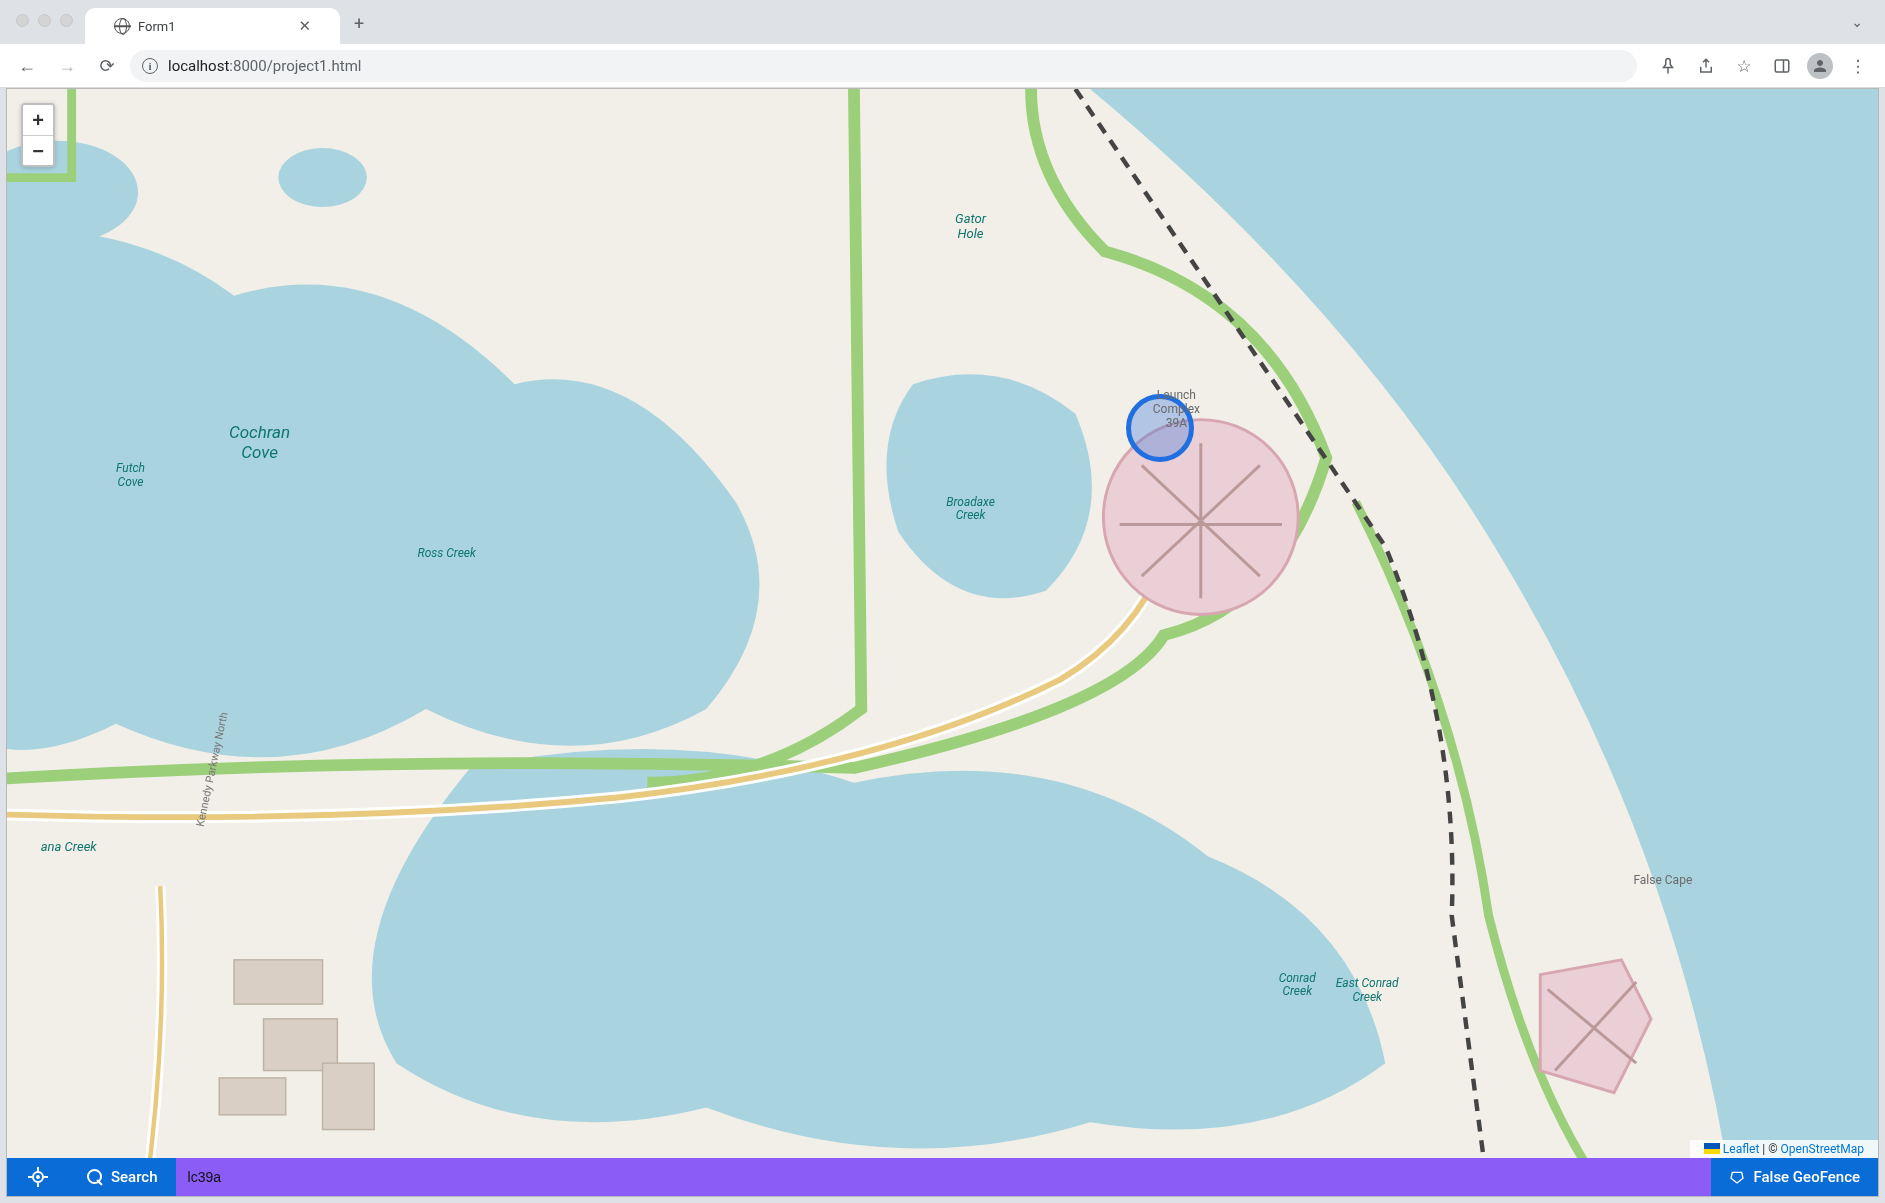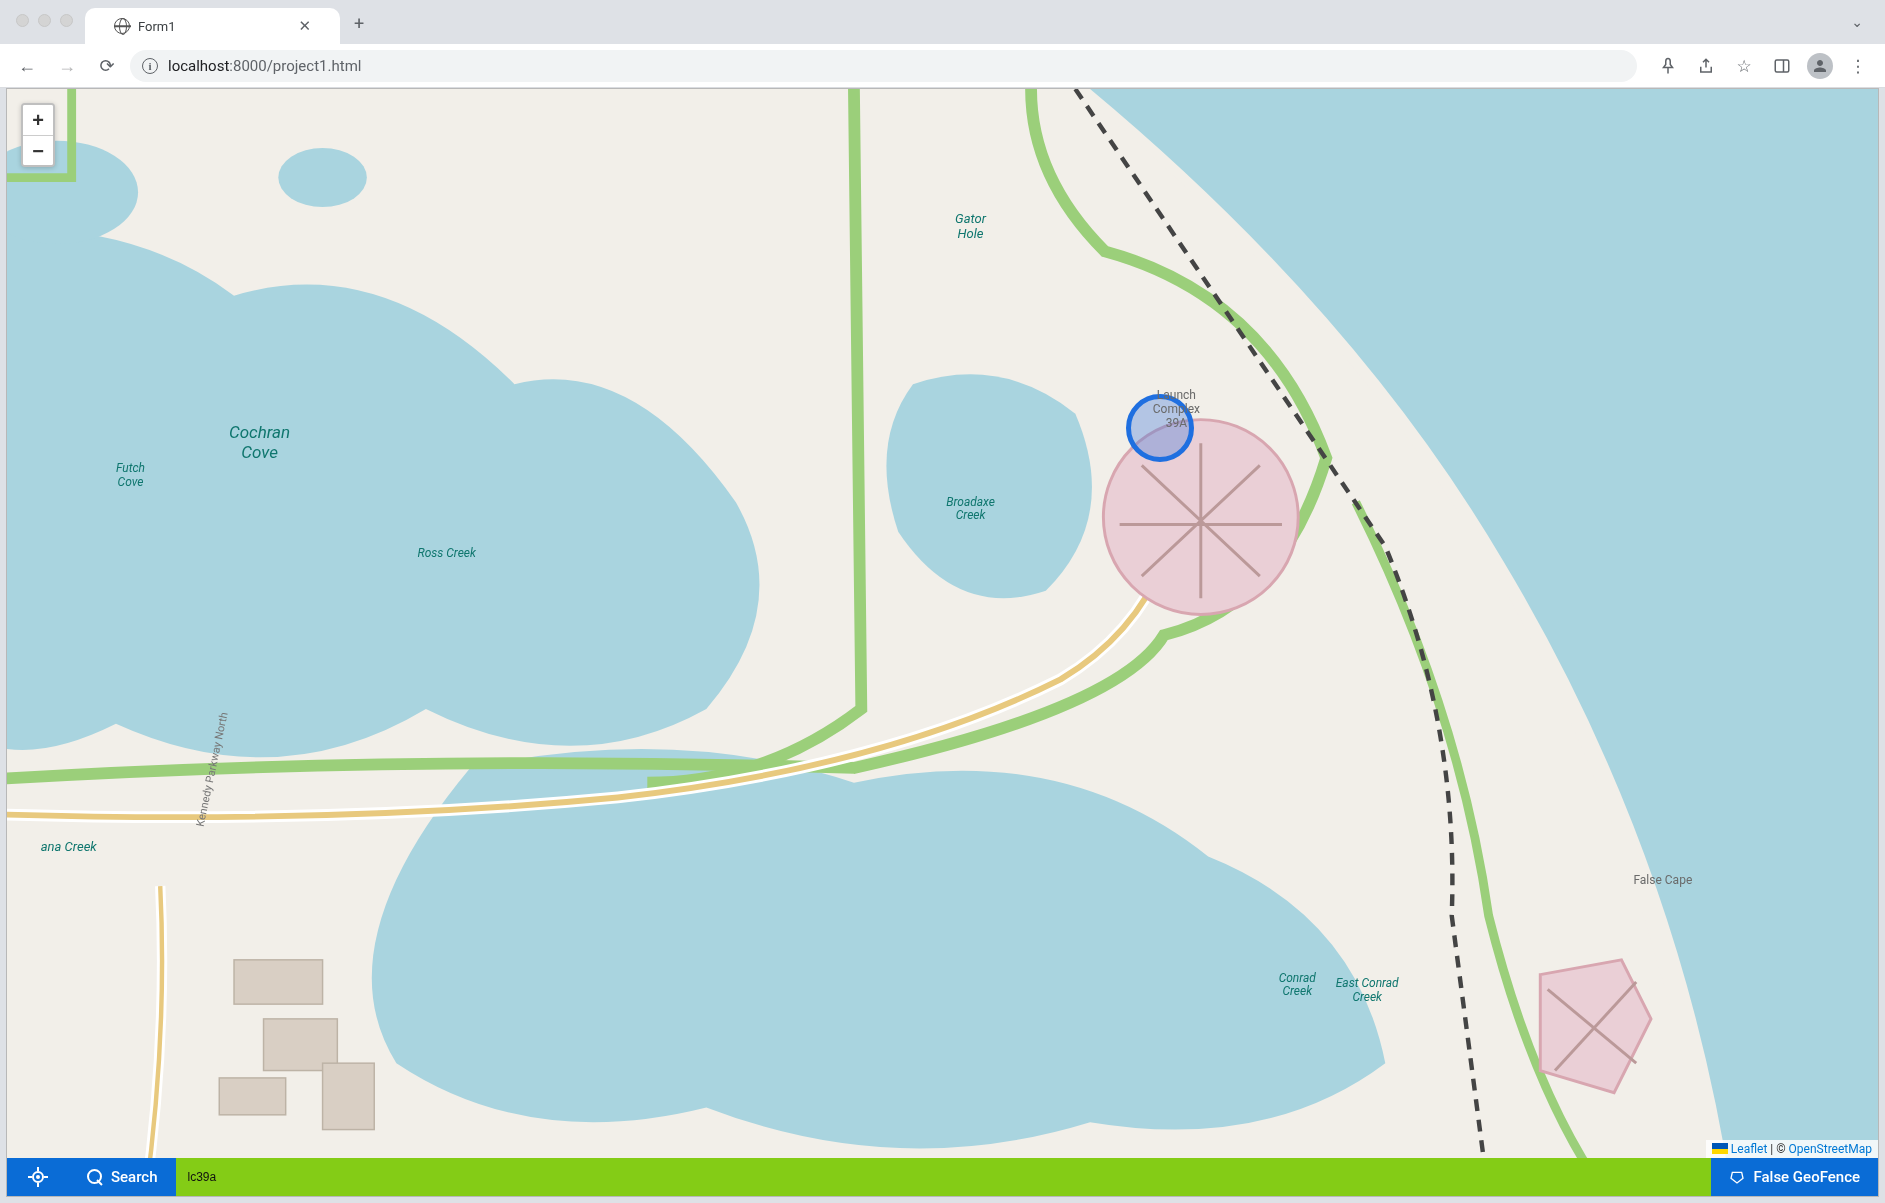--- a/index.html
+++ b/index.html
@@ -43,29 +43,29 @@
 
   
   .marker { position:absolute; width:68px; height:68px; border:5px solid #1f6fe0; background:rgba(64,120,220,.35); border-radius:50%; transform:translate(-50%,-50%); left:61.6%; top:30.6%;}
 
   
   .place-label { position:absolute; font-size:13px; font-style:italic; color:#0f766e; text-align:center; transform:translate(-50%,-50%); line-height:1.15; white-space:nowrap;}
   .place-label.small { font-size:12px;}
   .road-label { position:absolute; font-size:11px; color:#777; transform-origin:left center;}
 
   
-  .attrib { position:absolute; right:0; bottom:38px; background:rgba(255,255,255,.82); padding:2px 6px; font-size:12px; color:#333;}
+  .attrib { position:absolute; right:0; bottom:38px; background:rgba(255,255,255,.82); padding:2px 14px; font-size:12px; color:#333;}
   .attrib a { color:#0078d4; text-decoration:none;}
   .flag { display:inline-block; width:16px; height:11px; vertical-align:-1px; background:linear-gradient(to bottom,#0057b7 0 50%,#ffd700 50% 100%); margin-right:3px;}
 
   
   .bottombar { position:absolute; left:0; right:0; bottom:0; height:38px; display:flex; background:#0a6cd6;}
   .bb-btn { display:flex; align-items:center; justify-content:center; gap:8px; color:#fff; font-size:15px; font-weight:500; padding:0 18px; cursor:pointer; white-space:nowrap;}
   .bb-btn.icon-only { padding:0 22px;}
-  .bb-search-input { flex:1; background:#84cc16; border:none; outline:none; font-size:12px; padding:12px 12px; color:#111;}
+  .bb-search-input { flex:1; background:#8b5cf6; border:none; outline:none; font-size:14px; padding:12px 12px; color:#111;}
   .crosshair-icon { width:18px; height:18px; position:relative;}
   .crosshair-icon::before { content:''; position:absolute; inset:3px; border:2px solid #fff; border-radius:50%;}
   .crosshair-icon::after { content:''; position:absolute; left:50%; top:50%; width:4px; height:4px; background:#fff; border-radius:50%; transform:translate(-50%,-50%);}
   .crosshair-icon span { position:absolute; background:#fff;}
   .crosshair-icon .h1{ left:-1px; top:50%; width:4px; height:2px; transform:translateY(-50%);}
   .crosshair-icon .h2{ right:-1px; top:50%; width:4px; height:2px; transform:translateY(-50%);}
   .crosshair-icon .v1{ top:-1px; left:50%; height:4px; width:2px; transform:translateX(-50%);}
   .crosshair-icon .v2{ bottom:-1px; left:50%; height:4px; width:2px; transform:translateX(-50%);}
   .mag-icon { width:16px; height:16px; position:relative;}
   .mag-icon::before{content:''; position:absolute; left:0; top:0; width:11px; height:11px; border:2px solid #fff; border-radius:50%;}

